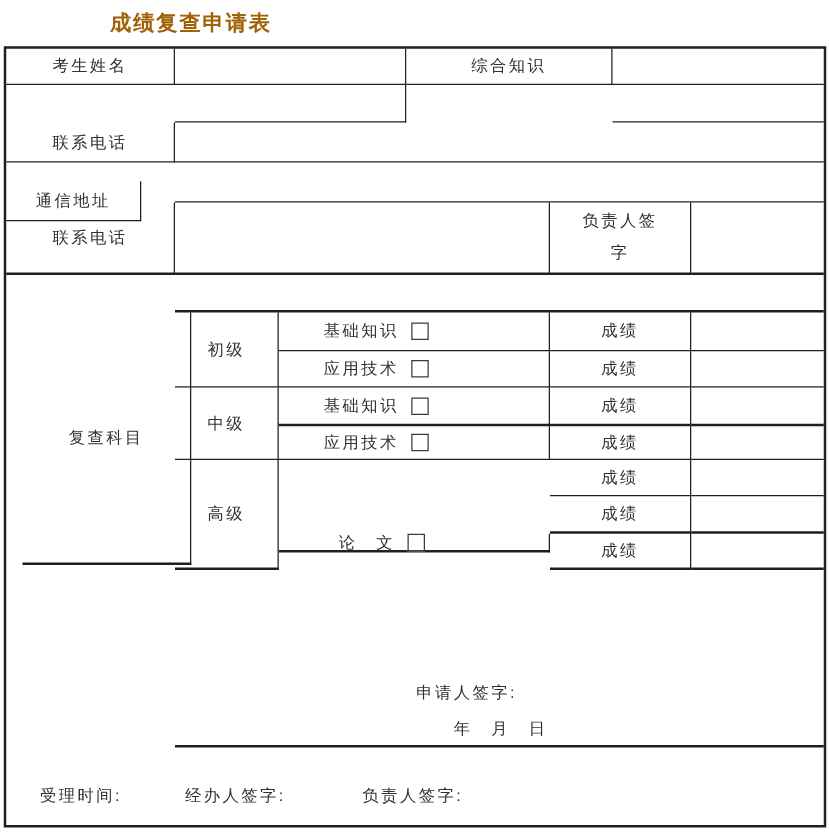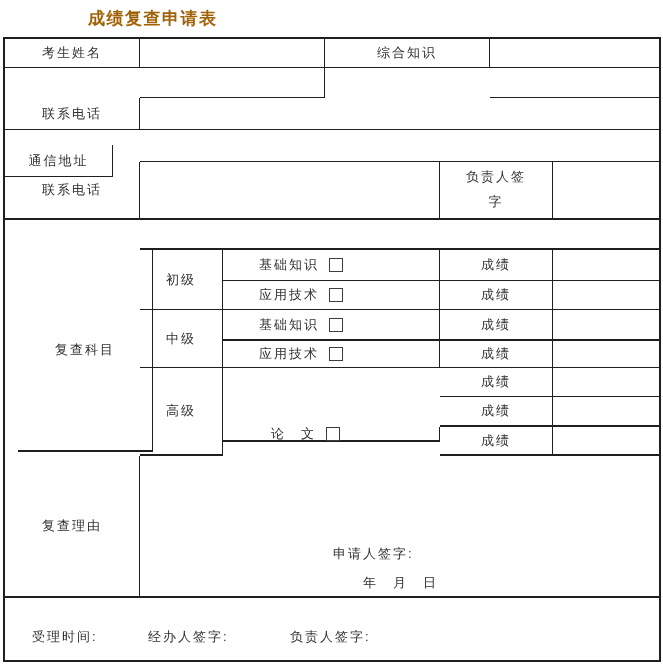--- a/index.html
+++ b/index.html
@@ -148,23 +148,20 @@
 
     <div class="cell subject br bb2" style="left:218px;top:388px;width:217px;height:15px;padding-left:48px">
       <span>论　文</span>
         <span class="checkbox"></span>
     </div>
     <div class="cell br bb2" style="left:435px;top:388px;width:113px;height:29px">
         <span>成绩</span>
       </div>
     <div class="cell bb2" style="left:548px;top:388px;width:106px;height:29px"></div>
 
-    <div class="cell br bb2" style="left:0;top:417px;width:135px;height:142px">
-        <span>复查理由</span>
-      </div>
     <div class="cell" style="left:0;top:559px;width:654px;height:62px">
       <span class="floating" style="left:27px;top:30px">受理时间:</span>
       <span class="floating" style="left:143px;top:30px">经办人签字:</span>
       <span class="floating" style="left:285px;top:30px">负责人签字:</span>
     </div>
 
     <div class="cell bb2" style="left:135px;top:417px;width:519px;height:142px">
       <span class="floating" style="left:193px;top:89px">申请人签字:</span>
       <span class="floating" style="left:223px;top:118px">年　月　日</span>
     </div>

